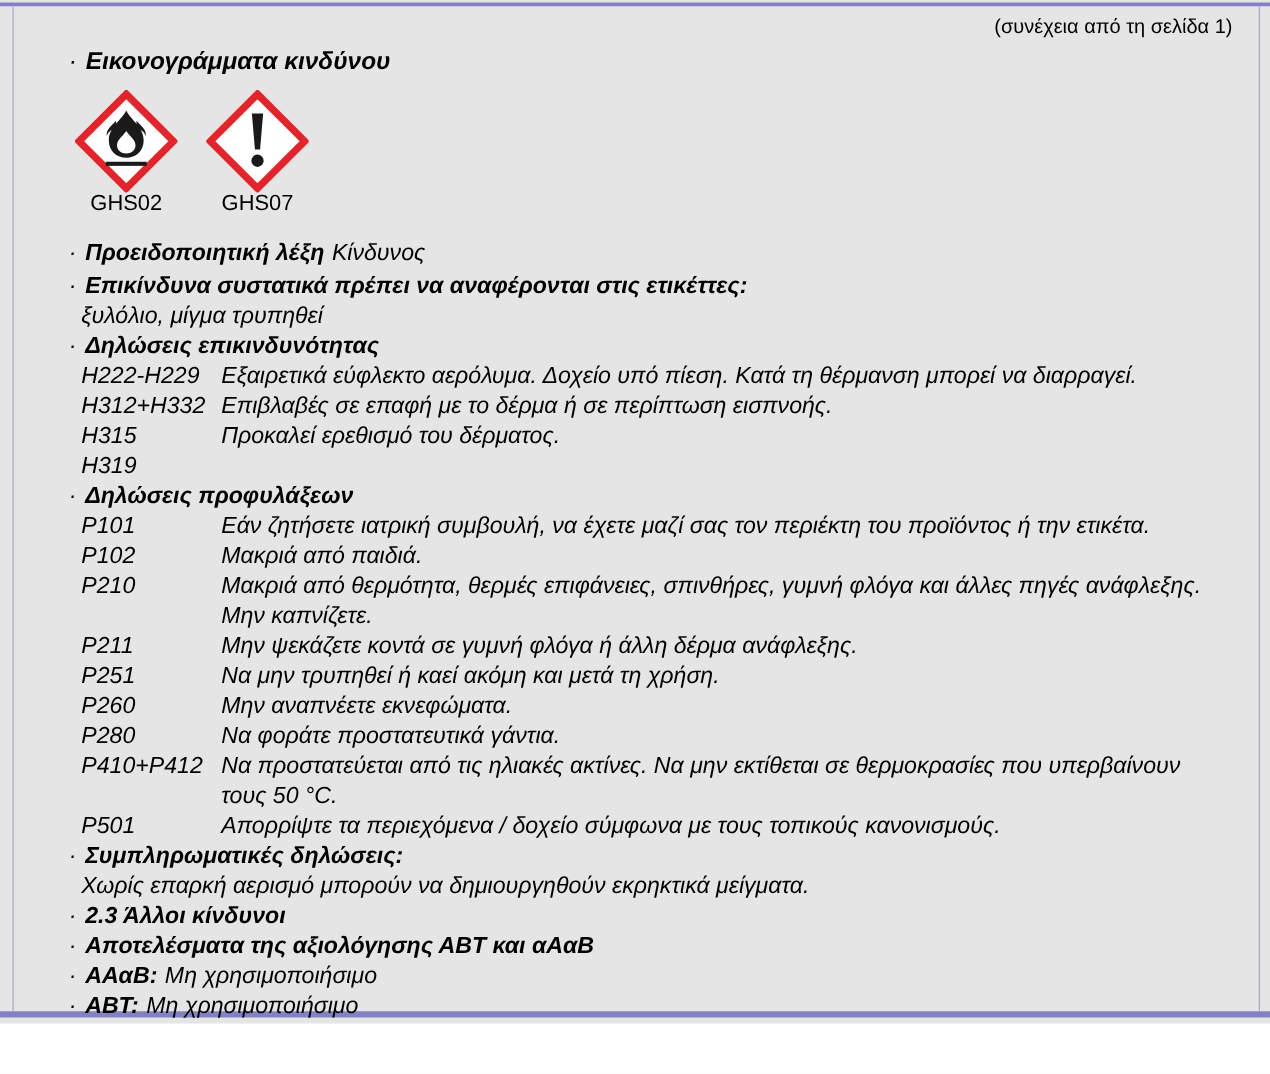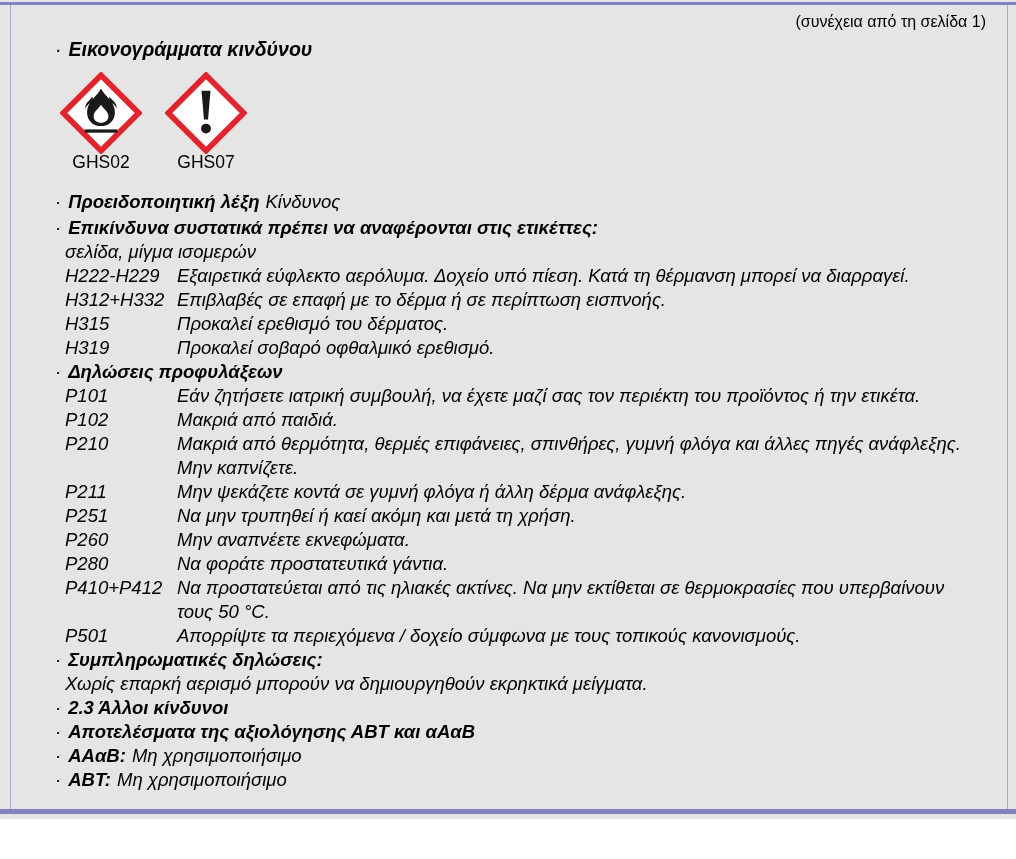--- a/index.html
+++ b/index.html
@@ -79,38 +79,38 @@
           <path d="M44.5 23 L55.5 23 L52.5 58 L47.5 58 Z" fill="#1a1a1a"></path>
           <circle cx="50" cy="69" r="6" fill="#1a1a1a"></circle>
         </svg>
         <div class="picto-label">GHS07</div>
       </div>
     </div>
 
     <div class="line signal"><span class="bullet">·</span><span class="label-b">Προειδοποιητική λέξη</span><span class="val">Κίνδυνος</span></div>
 
     <div class="h-line mt"><span class="bullet">·</span><span>Επικίνδυνα συστατικά πρέπει να αναφέρονται στις ετικέττες:</span></div>
-    <div class="line" style="padding-left:10px;">σελίδα, μίγμα ισομερών</div>
+    <div class="line" style="padding-left:10px;">ξυλόλιο, μίγμα τρυπηθεί</div>
 
+    <div class="h-line"><span class="bullet">·</span><span>Δηλώσεις επικινδυνότητας</span></div>
 
     <div class="stmt">
         <span class="code">H222-H229</span>
         <span class="txt">Εξαιρετικά εύφλεκτο αερόλυμα. Δοχείο υπό πίεση. Κατά τη θέρμανση μπορεί να διαρραγεί.</span>
       </div>
     <div class="stmt">
         <span class="code">H312+H332</span>
         <span class="txt">Επιβλαβές σε επαφή με το δέρμα ή σε περίπτωση εισπνοής.</span>
       </div>
     <div class="stmt">
         <span class="code">H315</span>
         <span class="txt">Προκαλεί ερεθισμό του δέρματος.</span>
       </div>
     <div class="stmt">
         <span class="code">H319</span>
-        <span class="txt">Προκαλεί σοβαρό οφθαλμικό ερεθισμό.</span>
       </div>
 
     <div class="h-line"><span class="bullet">·</span><span>Δηλώσεις προφυλάξεων</span></div>
 
     <div class="stmt">
         <span class="code">P101</span>
         <span class="txt">Εάν ζητήσετε ιατρική συμβουλή, να έχετε μαζί σας τον περιέκτη του προϊόντος ή την ετικέτα.</span>
       </div>
     <div class="stmt">
         <span class="code">P102</span>

